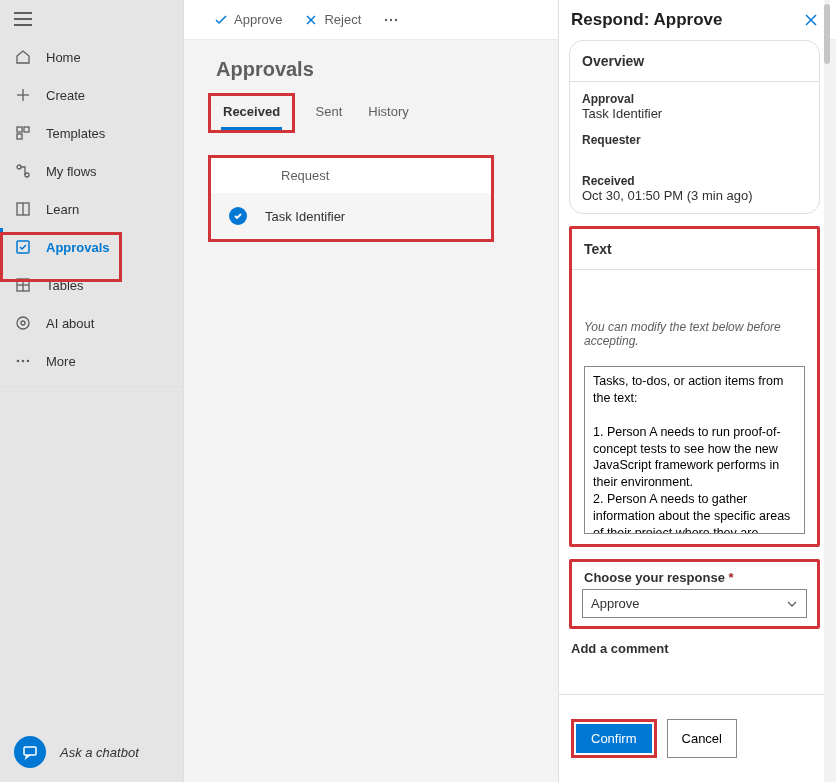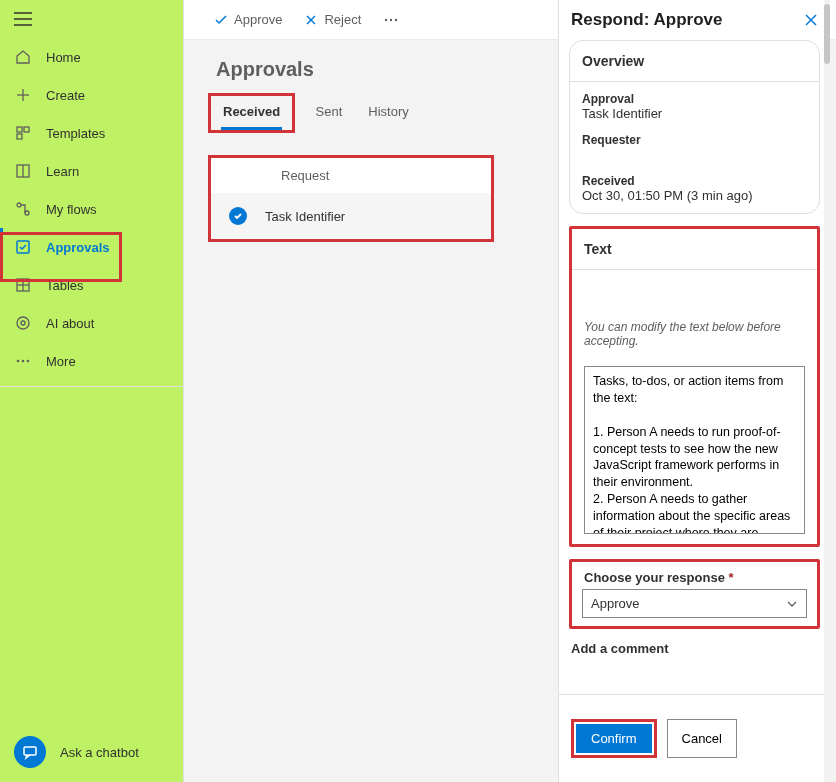--- a/index.html
+++ b/index.html
@@ -1,31 +1,31 @@
 <!DOCTYPE html>
 <html><head>
 <meta charset="utf-8">
 <style>
   * { box-sizing: border-box; margin: 0; padding: 0; font-family: "Segoe UI", Arial, sans-serif; }
   html, body { width: 836px; height: 782px; overflow: hidden; background: #fff; color: #323130; }
   .root { display: flex; width: 100%; height: 100%; position: relative; }
 
   
-  .sidebar { width: 184px; height: 100%; border-right: 1px solid #e1dfdd; display: flex; flex-direction: column; background: #bef264; }
+  .sidebar { width: 184px; height: 100%; border-right: 1px solid #e1dfdd; display: flex; flex-direction: column; background: #e5e5e5; }
   .hamburger { padding: 12px 14px; }
   .hamburger svg { width: 18px; height: 14px; }
   .nav { flex: 1; display: flex; flex-direction: column; }
   .nav-item { display: flex; align-items: center; gap: 14px; padding: 10px 14px; font-size: 13px; color: #323130; cursor: pointer; }
   .nav-item .ico { width: 18px; height: 18px; display: flex; align-items: center; justify-content: center; color: #605e5c; }
   .nav-item.active { color: #0078d4; font-weight: 600; position: relative; }
   .nav-item.active .ico { color: #0078d4; }
   .nav-item.active::before { content: ""; position: absolute; left: 0; top: 0; bottom: 0; width: 3px; background: #0078d4; }
   .nav-divider { height: 1px; background: #e1dfdd; margin: 6px 0; }
   .red-box-nav { position: absolute; border: 3px solid #d13438; pointer-events: none; }
-  .chatbot { display: flex; align-items: center; gap: 14px; padding: 14px; font-size: 13px; color: #323130; }
+  .chatbot { display: flex; align-items: center; gap: 14px; padding: 14px; font-size: 13px; color: #323130; font-style: italic; }
   .chatbot-ico { width: 32px; height: 32px; border-radius: 50%; background: #0078d4; display: flex; align-items: center; justify-content: center; }
 
   
   .main { flex: 1; display: flex; flex-direction: column; background: #f3f3f3; }
   .cmdbar { display: flex; align-items: center; gap: 10px; padding: 6px 24px; background: #fff; border-bottom: 1px solid #edebe9; height: 40px; }
   .cmdbtn { display: flex; align-items: center; gap: 6px; font-size: 13px; color: #605e5c; cursor: pointer; padding: 4px 6px; }
   .content { padding: 18px 24px; }
   .page-title { font-size: 20px; font-weight: 600; color: #605e5c; margin-bottom: 12px; margin-left: 8px; }
   .tabs { display: flex; gap: 22px; padding: 0 0 0 4px; }
   .tab { font-size: 13px; color: #605e5c; padding: 8px 2px; cursor: pointer; }
@@ -108,35 +108,35 @@
               <rect x="2" y="2" width="5" height="5"></rect>
               <rect x="9" y="2" width="5" height="5"></rect>
               <rect x="2" y="9" width="5" height="5"></rect>
             </svg>
           </span>
         <span>Templates</span>
       </div>
       <div class="nav-item">
         <span class="ico">
             <svg width="16" height="16" viewBox="0 0 16 16" fill="none" stroke="currentColor" stroke-width="1.3">
-              <rect x="2" y="2" width="12" height="12"></rect>
-              <line x1="8" y1="2" x2="8" y2="14"></line>
-            </svg>
-          </span>
-        <span>Learn</span>
-      </div>
-      <div class="nav-item">
-        <span class="ico">
-            <svg width="16" height="16" viewBox="0 0 16 16" fill="none" stroke="currentColor" stroke-width="1.3">
               <circle cx="4" cy="4" r="2"></circle>
               <circle cx="12" cy="12" r="2"></circle>
               <path d="M6 4h4v8"></path>
             </svg>
           </span>
         <span>My flows</span>
+      </div>
+      <div class="nav-item">
+        <span class="ico">
+            <svg width="16" height="16" viewBox="0 0 16 16" fill="none" stroke="currentColor" stroke-width="1.3">
+              <rect x="2" y="2" width="12" height="12"></rect>
+              <line x1="8" y1="2" x2="8" y2="14"></line>
+            </svg>
+          </span>
+        <span>Learn</span>
       </div>
       <div class="nav-item active">
         <span class="ico">
             <svg width="16" height="16" viewBox="0 0 16 16" fill="none" stroke="currentColor" stroke-width="1.5">
               <rect x="2" y="2" width="12" height="12" rx="1"></rect>
               <path d="M5 8l2 2 4-4"></path>
             </svg>
           </span>
         <span>Approvals</span>
       </div>

